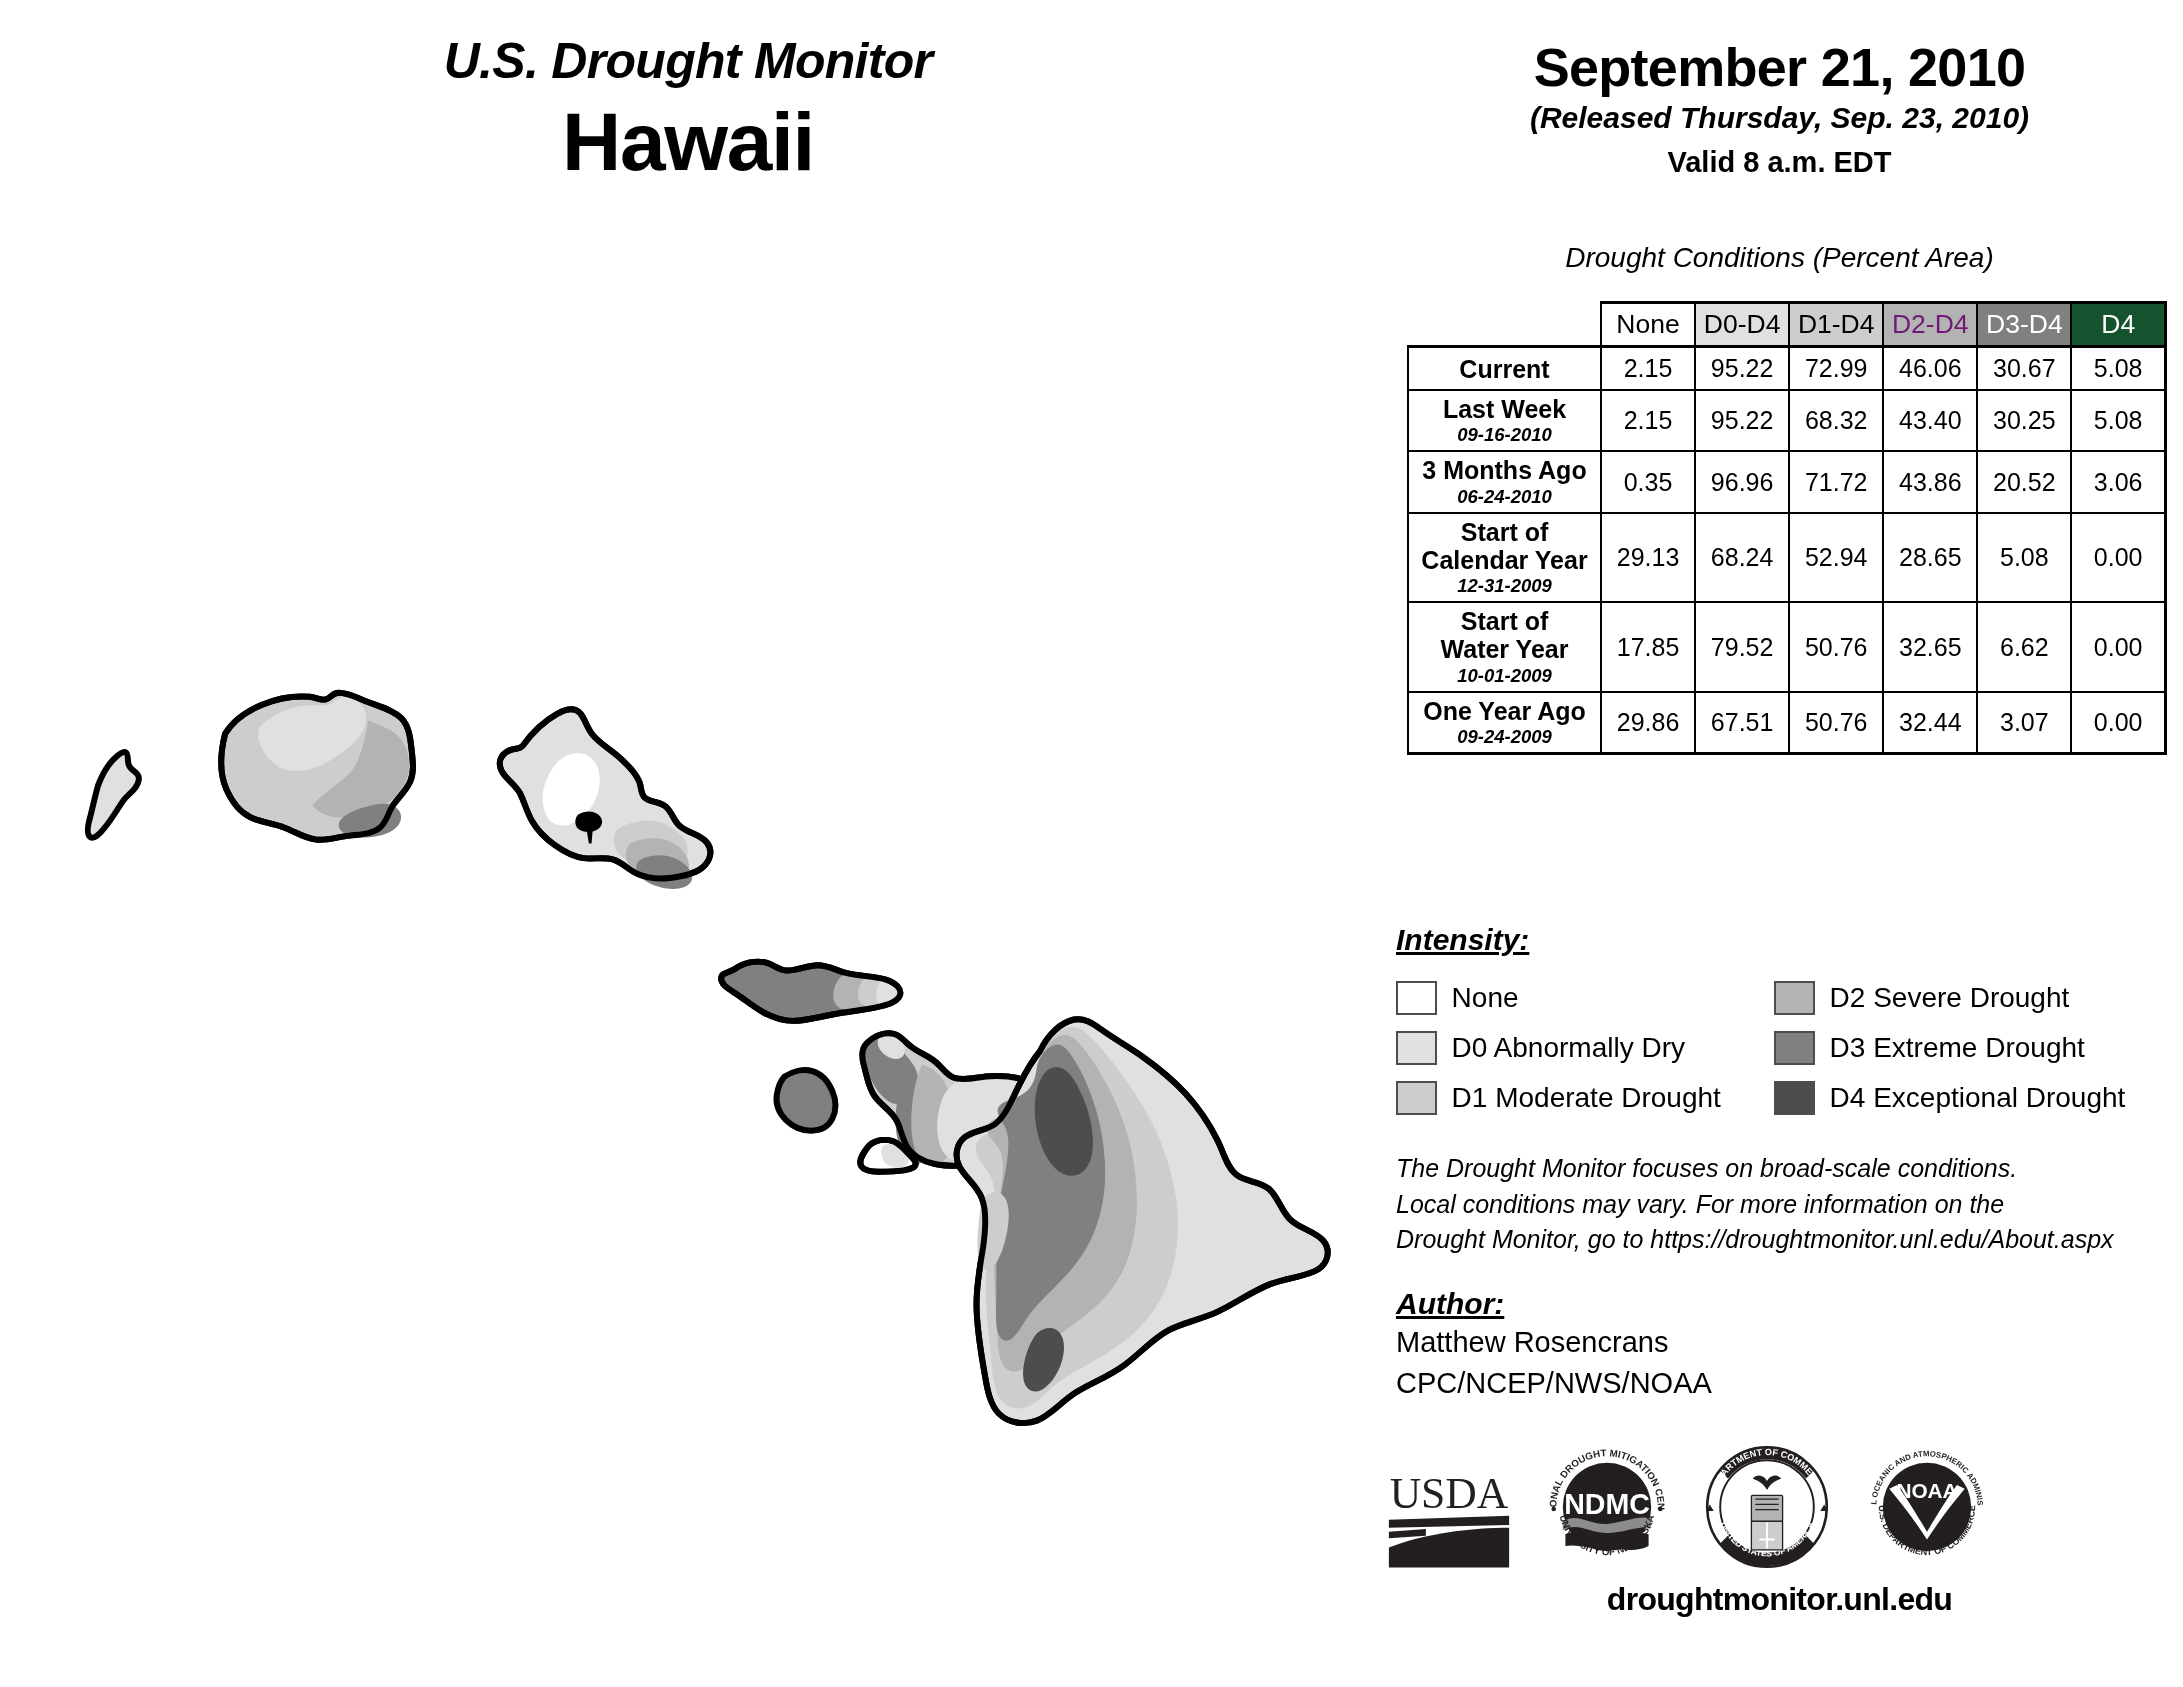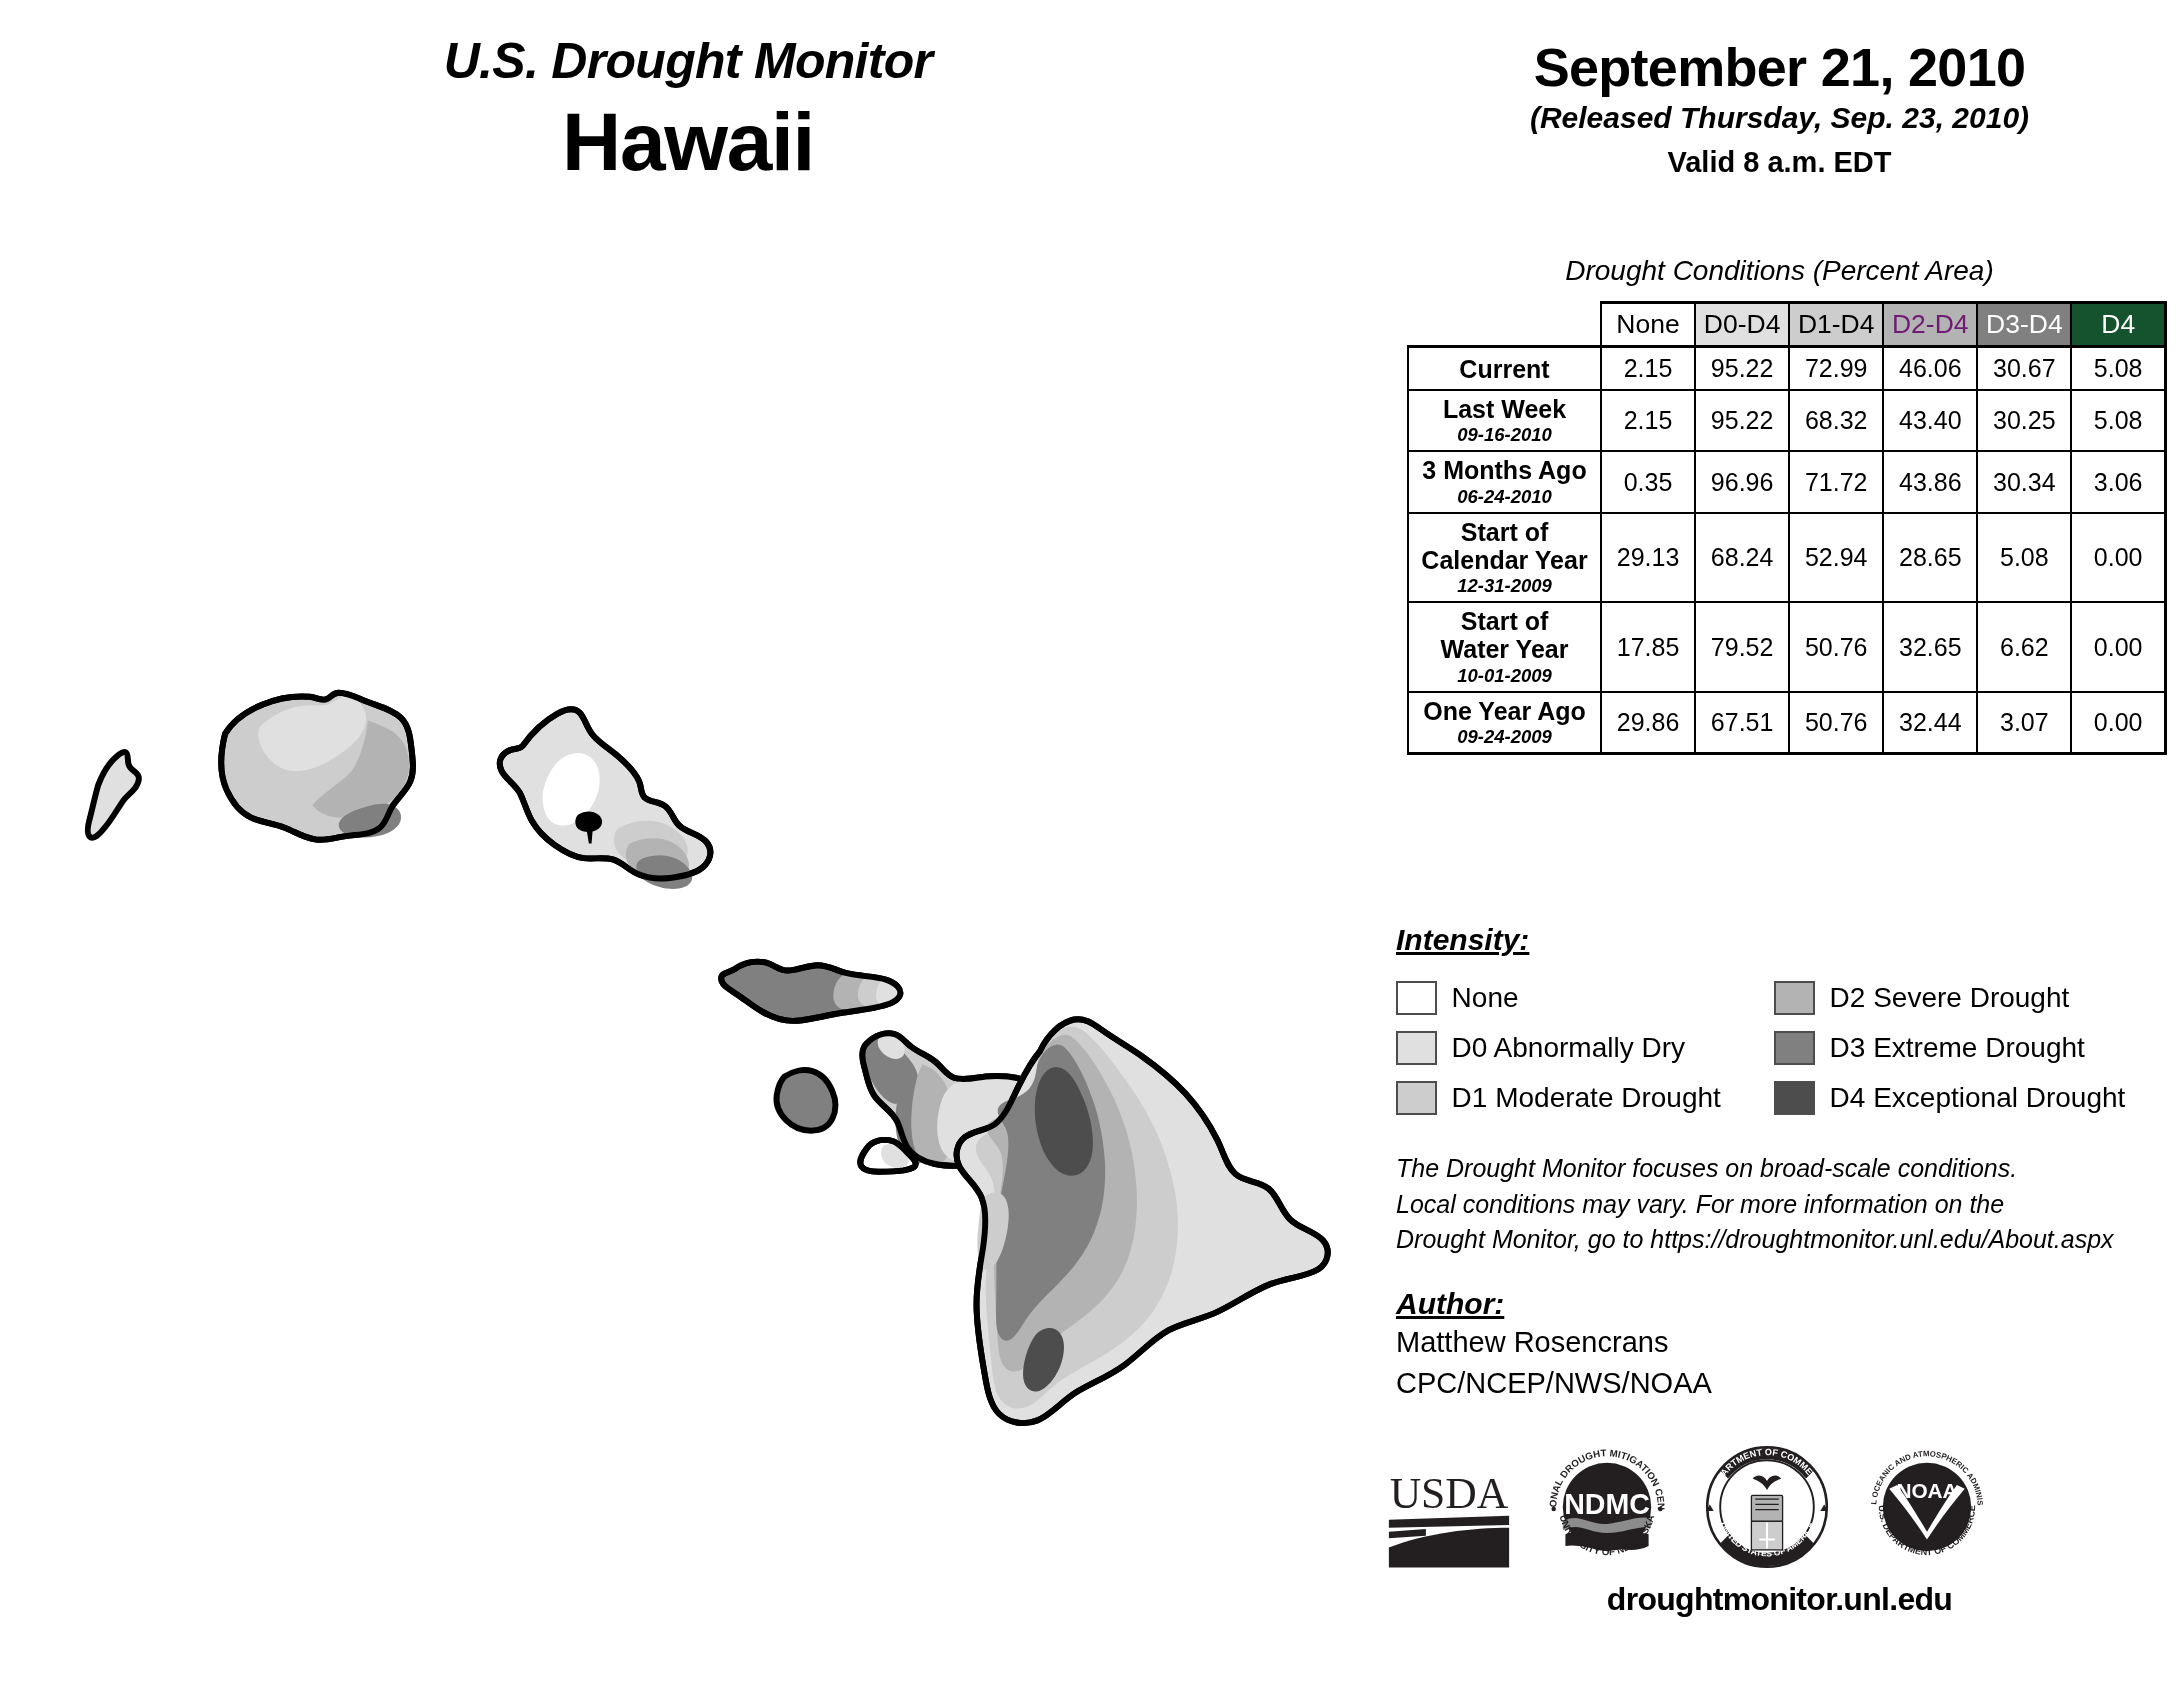--- a/index.html
+++ b/index.html
@@ -64,21 +64,21 @@
     font-size: 29px;
     font-weight: bold;
     margin-top: 14.6px;
     line-height: 1.0;
   }
 
   
   #table-caption {
     position: absolute;
     left: 1376px;
-    top: 255px;
+    top: 242px;
     width: 807px;
     text-align: center;
     font-size: 28px;
     font-style: italic;
     font-weight: normal;
   }
   #drought-table {
     position: absolute;
     left: 1407px;
     top: 301px;
@@ -309,21 +309,21 @@
       </tr>
       <tr>
         <td>
           <span class="row-label">3 Months Ago</span>
           <span class="row-date">06-24-2010</span>
         </td>
         <td class="val-cell">0.35</td>
         <td class="val-cell">96.96</td>
         <td class="val-cell">71.72</td>
         <td class="val-cell">43.86</td>
-        <td class="val-cell">30.34</td>
+        <td class="val-cell">20.52</td>
         <td class="val-cell last-col">3.06</td>
       </tr>
       <tr>
         <td>
           <span class="row-label">Start of<br>Calendar Year</span>
           <span class="row-date">12-31-2009</span>
         </td>
         <td class="val-cell">29.13</td>
         <td class="val-cell">68.24</td>
         <td class="val-cell">52.94</td>

